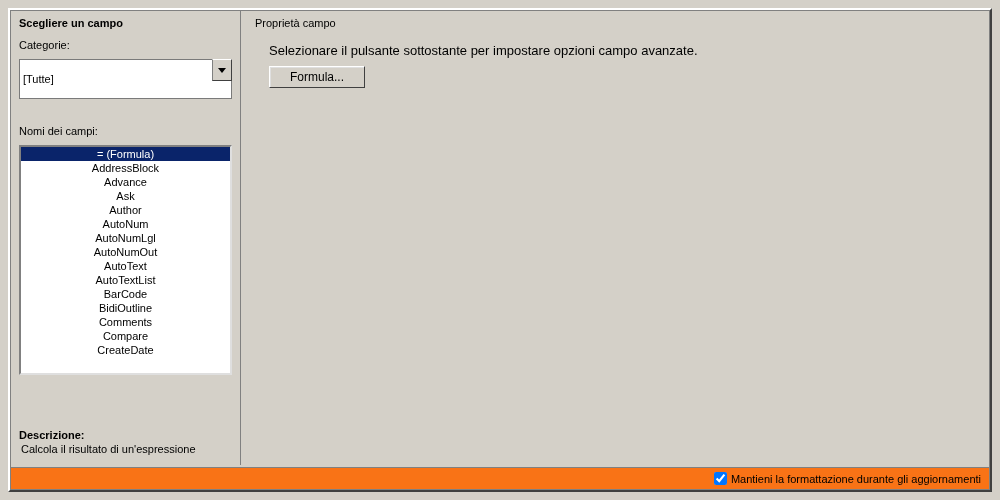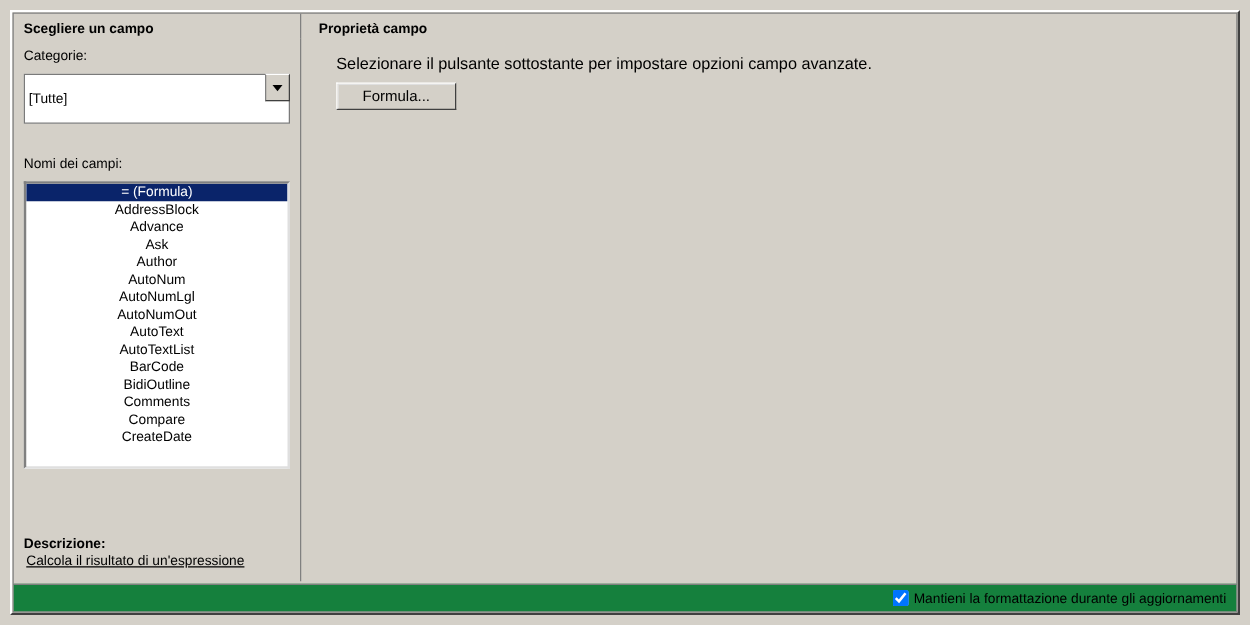--- a/index.html
+++ b/index.html
@@ -118,21 +118,21 @@
       color: #000;
       margin-top: 4px;
     }
     .bottom-bar {
       display: flex;
       flex-direction: row;
       align-items: flex-start;
       padding: 4px 8px 4px 8px;
       gap: 6px;
       border-top: 1px solid #808080;
-      background: #15803d;
+      background: #f97316;
       margin-top: 2px;
     }
     .checkbox-label {
       display: flex;
       align-items: center;
       gap: 4px;
       font-size: 11px;
     }
     .top-label-row {
       display: flex;
@@ -141,21 +141,21 @@
     }
     .top-left-label {
       width: 230px;
       padding: 6px 8px 2px 8px;
       font-weight: bold;
       font-size: 11px;
       border-right: 1px solid #808080;
     }
     .top-right-label {
       padding: 6px 14px 2px 14px;
-      font-weight: bold;
+      font-weight: normal;
       font-size: 11px;
     }
   </style>
 </head>
 <body>
 
 <div class="dialog">
   <div style="display:flex; flex-direction:row; flex:1; border:2px solid; border-color:#fff #404040 #404040 #fff;">
     <div style="display:flex; flex-direction:row; flex:1; border:1px solid #808080; background:#d4d0c8; flex-direction:column;">
 
@@ -194,21 +194,21 @@
               <div class="listbox-item">BarCode</div>
               <div class="listbox-item">BidiOutline</div>
               <div class="listbox-item">Comments</div>
               <div class="listbox-item">Compare</div>
               <div class="listbox-item">CreateDate</div>
             </div>
           </div>
 
           <div class="description-area">
             <div class="label" style="font-weight:bold;">Descrizione:</div>
-            <div class="label" style="padding-left:2px;text-decoration:underline;">Calcola il risultato di un'espressione</div>
+            <div class="label" style="padding-left:2px;">Calcola il risultato di un'espressione</div>
           </div>
         </div>
 
         <div class="right-panel">
           <div class="info-text">Selezionare il pulsante sottostante per impostare opzioni campo avanzate.</div>
           <div>
             <button class="formula-btn">Formula...</button>
           </div>
         </div>
       </div>

